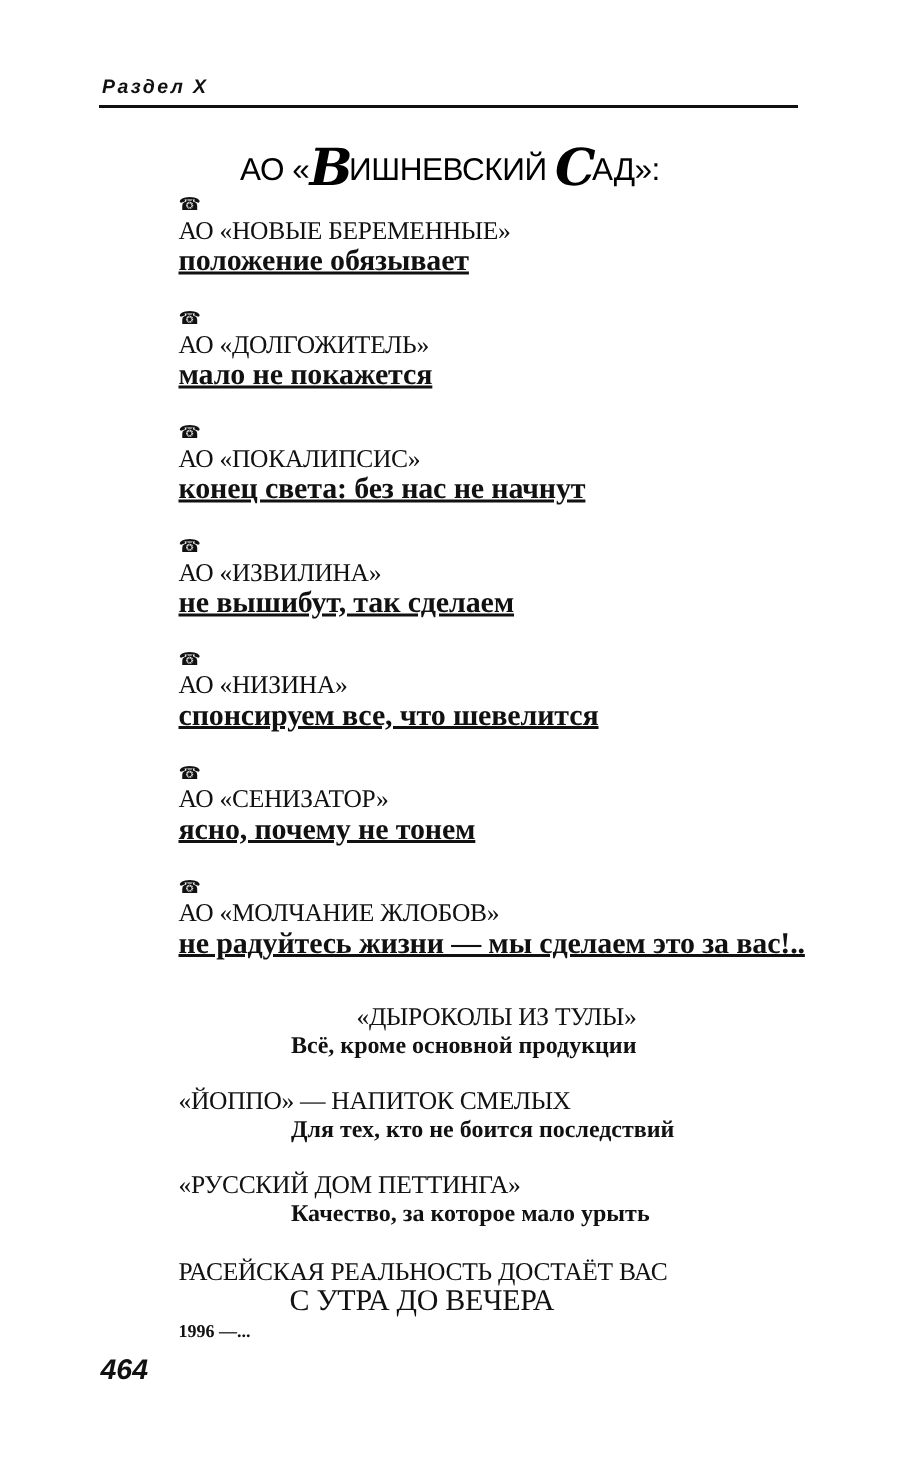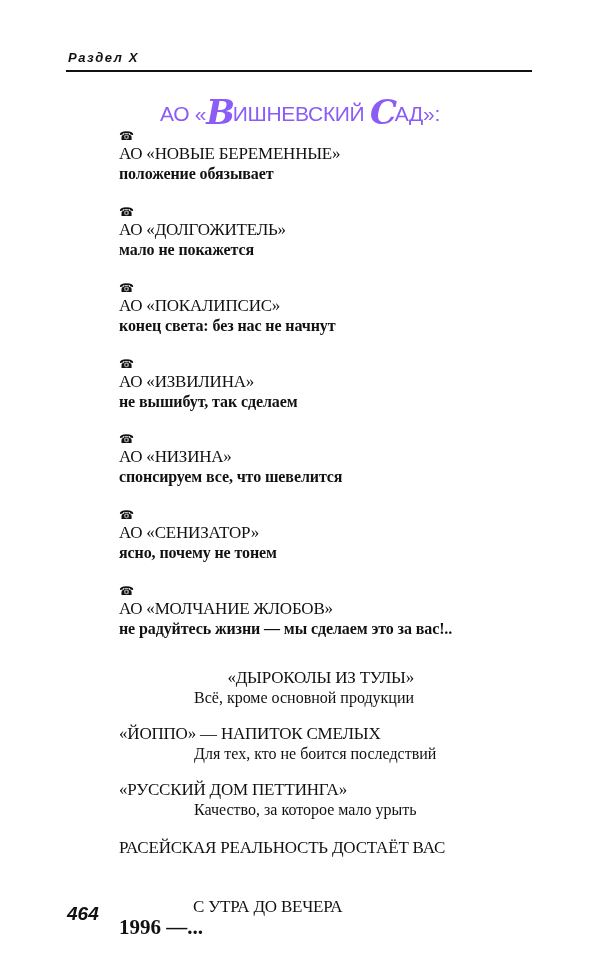--- a/index.html
+++ b/index.html
@@ -6,38 +6,38 @@
     body { width: 600px; height: 977px; position: relative; overflow: hidden; color: #111; }
     .page { position: absolute; left: 0; top: 0; width: 600px; height: 710px; }
     .running-head {
       position: absolute; left: 68px; top: 50px;
       font-family: "Liberation Sans", sans-serif; font-style: italic; font-weight: bold;
       font-size: 13px; letter-spacing: 1.6px; color: #111;
     }
     .head-rule { position: absolute; left: 66px; top: 70px; width: 466px; height: 2px; background: #111; }
     .title {
       position: absolute; left: 0; top: 102px; width: 600px; text-align: center;
-      font-family: "Liberation Sans", sans-serif; font-size: 21px; font-weight: normal; color: #8b5cf6;
+      font-family: "Liberation Sans", sans-serif; font-size: 21px; font-weight: normal; color: #000000;
       letter-spacing: -0.3px;
     }
     .title .fancy {
       font-family: "DejaVu Serif", serif; font-style: italic; font-weight: bold;
       font-size: 34px; line-height: 0; vertical-align: -3px; margin-right: -2px;
     }
     .entry { position: absolute; left: 119px; }
     .phone { display: block; font-size: 12px; line-height: 12px; height: 14px; font-family: "DejaVu Sans", sans-serif; }
     .name { display: block; font-family: "Liberation Serif", serif; font-size: 17px; line-height: 20px; letter-spacing: -0.2px; }
-    .motto { display: block; font-family: "Liberation Serif", serif; font-size: 16px; font-weight: bold; line-height: 20px; letter-spacing: -0.1px; }
+    .motto { display: block; font-family: "Liberation Serif", serif; font-size: 20px; font-weight: bold; line-height: 20px; letter-spacing: -0.1px; text-decoration: underline; }
     .slogan { position: absolute; left: 119px; }
     .slogan .sname { display: block; font-family: "Liberation Serif", serif; font-size: 17px; line-height: 20px; letter-spacing: -0.2px; }
-    .slogan .sline { display: block; padding-left: 75px; font-family: "Liberation Serif", serif; font-size: 16px; font-weight: normal; line-height: 20px; }
+    .slogan .sline { display: block; padding-left: 75px; font-family: "Liberation Serif", serif; font-size: 16px; font-weight: bold; line-height: 20px; }
     .final { position: absolute; left: 119px; top: 838px; }
     .final .l1 { display: block; font-family: "Liberation Serif", serif; font-size: 17px; line-height: 20px; letter-spacing: -0.2px; }
-    .final .l2 { display: block; padding-left: 74px; font-family: "Liberation Serif", serif; font-size: 17px; line-height: 18px; letter-spacing: -0.2px; margin-top: 40px; }
-    .final .year { display: block; font-family: "Liberation Serif", serif; font-size: 21px; font-weight: bold; line-height: 22px; }
+    .final .l2 { display: block; padding-left: 74px; font-family: "Liberation Serif", serif; font-size: 20px; line-height: 18px; letter-spacing: -0.2px; }
+    .final .year { display: block; font-family: "Liberation Serif", serif; font-size: 12px; font-weight: bold; line-height: 22px; }
     .folio {
       position: absolute; left: 67px; top: 903px;
       font-family: "Liberation Sans", sans-serif; font-style: italic; font-weight: bold; font-size: 19px; color: #111;
     }
   </style>
 </head>
 <body>
 
 <div class="page">
 

